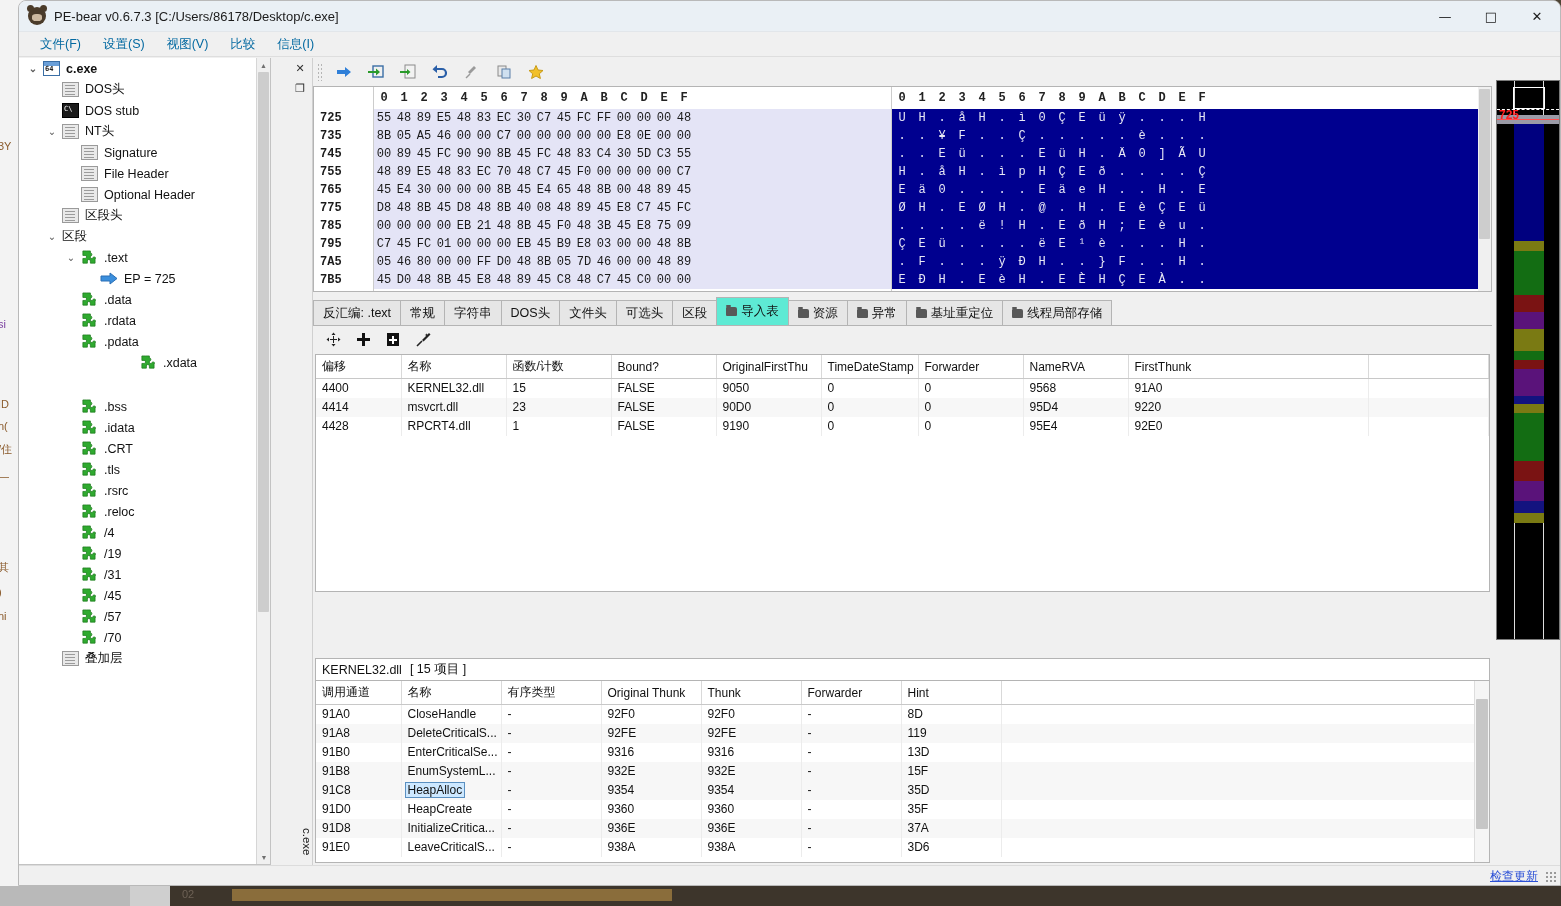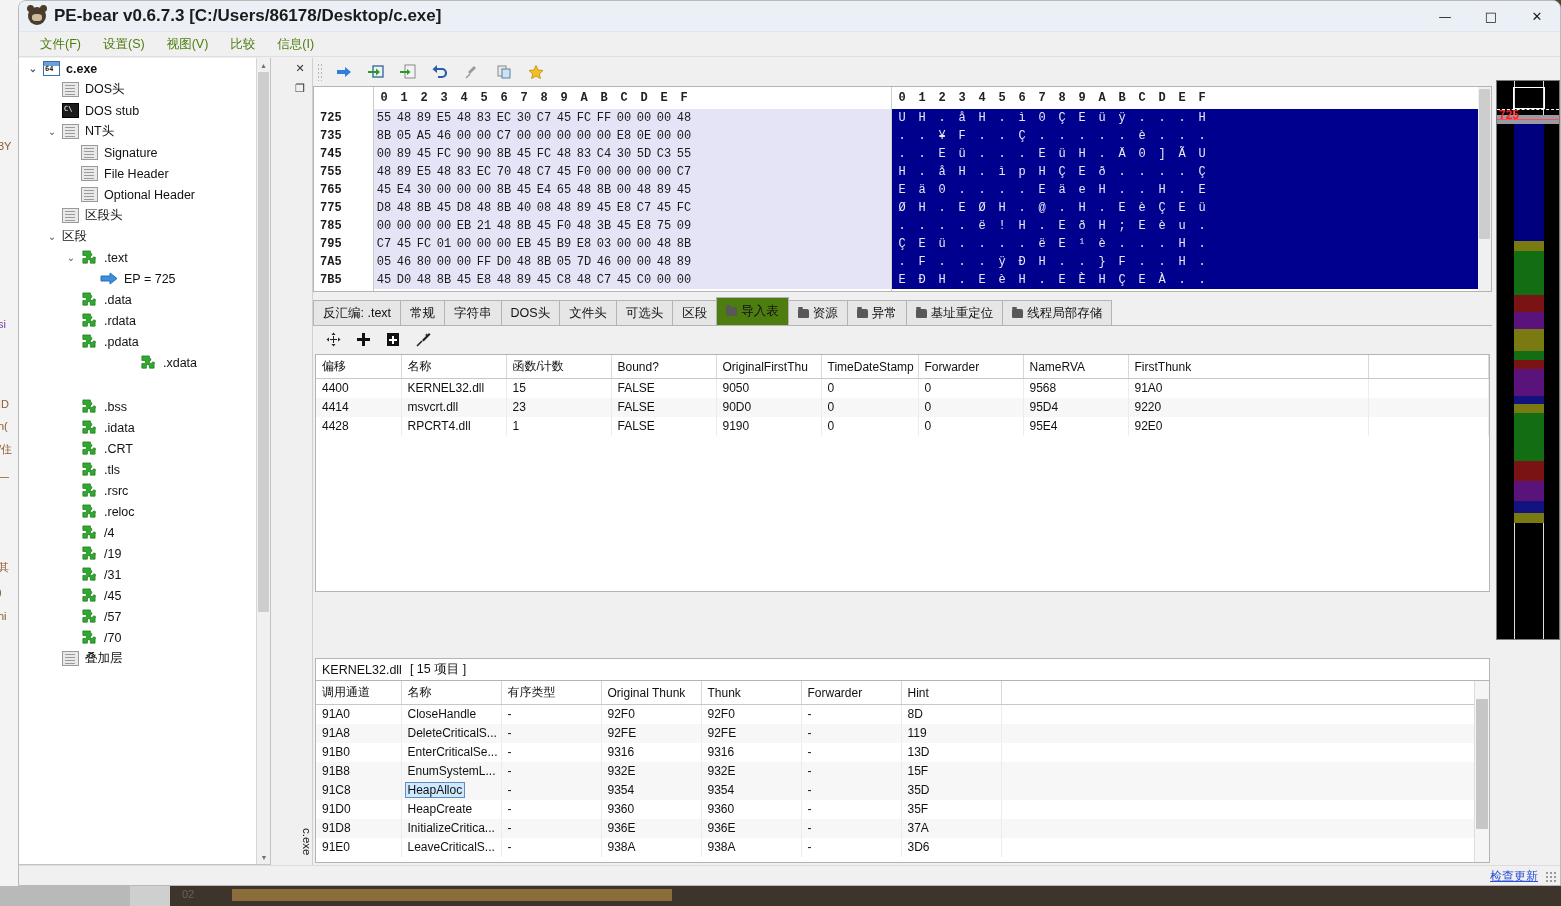--- a/index.html
+++ b/index.html
@@ -51,33 +51,33 @@
   }
   #titlebar .bear:before, #titlebar .bear:after{
     content:""; position:absolute; width:7px; height:7px; border-radius:50%;
     background:#4a3b2a; top:-2px;
   }
   #titlebar .bear:before{ left:-1px;} #titlebar .bear:after{ right:-1px;}
   #titlebar .bear i{
     position:absolute; left:4px; top:7px; width:10px; height:7px;
     background:#cdb9a0; border-radius:40%;
   }
-  #title-text { font-size:17px; color:#1b1b1b;font-weight:bold; }
+  #title-text { font-size:13px; color:#1b1b1b; }
   .wcontrols { position:absolute; right:0; top:0; height:31px; display:flex; }
   .wbtn {
     width:46px; height:31px; display:flex; align-items:center; justify-content:center;
     font-size:13px; color:#1b1b1b; font-family:"DejaVu Sans", sans-serif;
   }
 
   
   #menubar {
     height:25px; background:#f0f0f0; display:flex; align-items:center;
     padding-left:10px; border-bottom:1px solid #dedede;
   }
-  #menubar .mi { padding:3px 11px; font-size:12.5px; color:#4d7c0f; }
+  #menubar .mi { padding:3px 11px; font-size:12.5px; color:#0369a1; }
 
   
   #workarea { position:absolute; left:0; top:57px; right:0; bottom:20px; }
 
   
   #tree-panel {
     position:absolute; left:0; top:0; width:252px; bottom:0;
     background:#ffffff; border:1px solid #c3c3c3; border-top:none; border-left:none;
     overflow:hidden;
   }
@@ -163,21 +163,21 @@
   
   #tabstrip {
     position:absolute; left:0; top:240px; right:0; height:28px;
     display:flex; align-items:flex-end; border-bottom:1px solid #b4b4b4;
   }
   .tab {
     height:25px; display:flex; align-items:center; gap:4px; padding:0 9px;
     font-size:12.5px; color:#111; background:#e6e6e6;
     border:1px solid #b4b4b4; border-bottom:none; margin-right:-1px;
   }
-  .tab.active { background:#4d7c0f; height:28px; position:relative; z-index:2; }
+  .tab.active { background:#5eead4; height:28px; position:relative; z-index:2; }
   .tab .folder { width:11px; height:9px; background:#585858; border-radius:1px 2px 1px 1px; position:relative; flex:0 0 11px;}
   .tab .folder:before { content:""; position:absolute; left:0; top:-2px; width:5px; height:2px; background:#585858; border-radius:1px;}
 
   
   #minitools { position:absolute; left:0; top:268px; right:0; height:26px;
     display:flex; align-items:center; gap:10px; padding-left:10px; background:#f0f0f0;}
   #minitools .mt { width:20px; height:20px; display:flex; align-items:center; justify-content:center;}
 
   
   #imports-upper {

